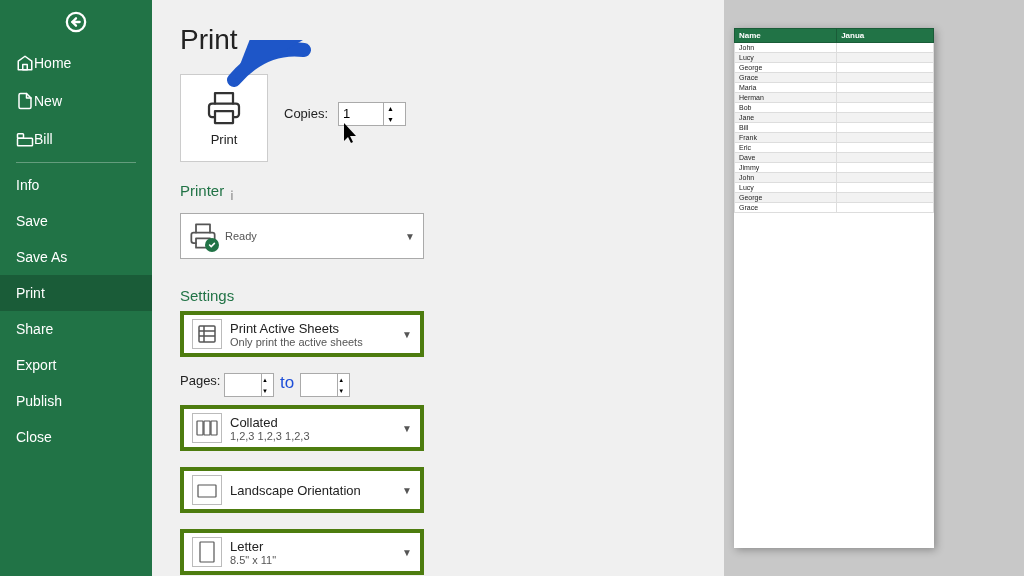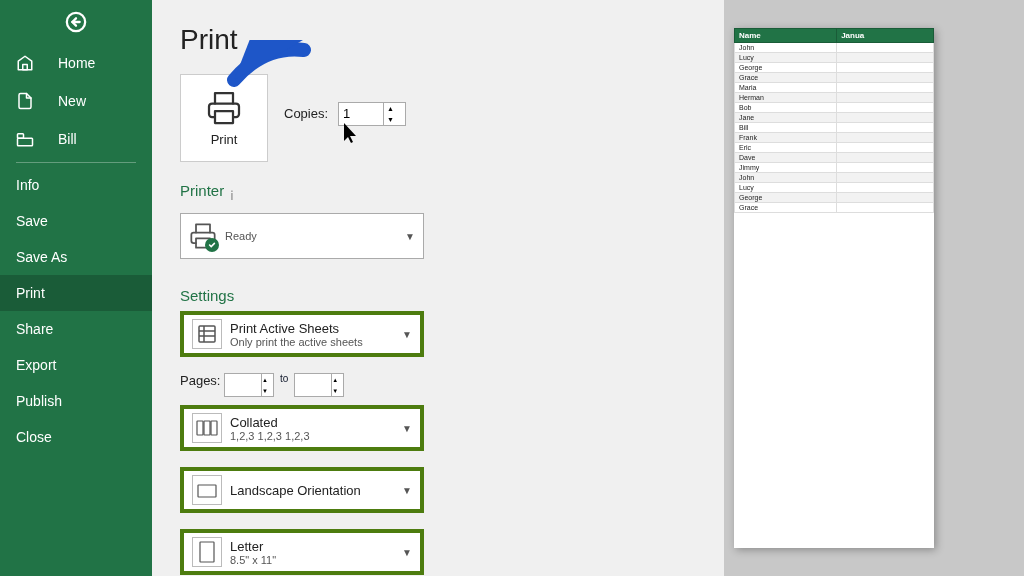--- a/index.html
+++ b/index.html
@@ -14,21 +14,21 @@
       display: flex;
       flex-direction: column;
       color: white;
     }
     .sidebar-back {
       display: flex; align-items: center; justify-content: center;
       height: 44px; cursor: pointer;
     }
     .sidebar-back svg { width: 22px; height: 22px; }
     .sidebar-item {
-      display: flex; align-items: center; gap: 24px;
+      display: flex; align-items: center; gap: 0;
       padding: 10px 16px; cursor: pointer; font-size: 14px;
     }
     .sidebar-item.active { background: #1a5c38; }
     .sidebar-divider {
       border: none; border-top: 1px solid rgba(255,255,255,0.3);
       margin: 4px 16px;
     }
     .sidebar-item-label { font-size: 14px; }
 
     
@@ -128,21 +128,21 @@
     .pages-row { display: flex; align-items: flex-start; gap: 6px; margin-bottom: 8px; margin-top: 2px; }
     .pages-label { font-size: 13px; color: #222; width: 38px; }
     .pages-spinbox {
       width: 50px; height: 24px;
       border: 1px solid #aaa; background: white;
       display: flex; align-items: center;
     }
     .pages-spinbox input {
       width: 36px; border: none; outline: none; font-size: 12px; padding: 0 4px; background: transparent;
     }
-    .pages-to { font-size: 10px; color: #0f172a; }
+    .pages-to { font-size: 17px; color: #1d4ed8; }
 
     
     #preview {
       position: absolute;
       right: 0; top: 0;
       width: 300px;
       height: 576px;
       background: #c8c8c8;
       display: flex; align-items: center; justify-content: flex-start;
       padding: 30px 0 30px 10px;

